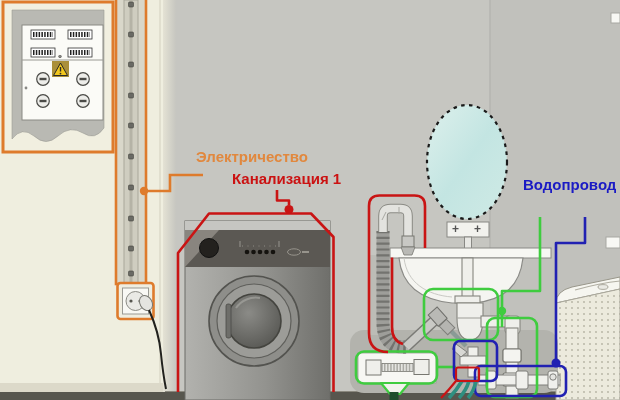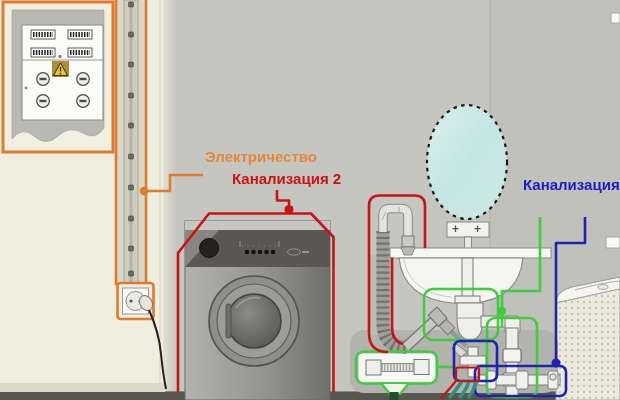--- a/index.html
+++ b/index.html
@@ -1,21 +1,21 @@
 <!DOCTYPE html>
 <html><head>
 <meta charset="utf-8">
 <style>
   html,body{margin:0;padding:0;background:#888;}
   #stage{position:relative;width:620px;height:400px;overflow:hidden;
          background:#C6C6C1;font-family:"Liberation Sans",sans-serif;}
   #scene{position:absolute;left:0;top:0;}
   .lbl{position:absolute;font-weight:bold;font-size:15px;line-height:18px;
        white-space:nowrap;letter-spacing:0px;}
-  #lbl-electricity{left:205px;top:148px;color:#E1883E;}
+  #lbl-electricity{left:196px;top:148px;color:#E1883E;}
   #lbl-sewage1{left:232px;top:170px;color:#CB1212;}
   #lbl-water{left:523px;top:176px;color:#1B1BC4;}
   #lbl-sewage2{left:507px;top:195px;color:#3ED03E;}
   .plus{position:absolute;font-weight:bold;font-size:12px;color:#555;line-height:12px;}
   #plus-left{left:452px;top:223px;}
   #plus-right{left:474px;top:223px;}
 </style>
 </head>
 <body>
 
@@ -268,19 +268,19 @@
     <path d="M369,333 Q369,352 388,352"></path>
     <rect x="456" y="367.5" width="23" height="13.5" rx="2" stroke-width="2.2"></rect>
     <path d="M456,381 Q448,391 441,398" stroke-width="2.2"></path>
     <path d="M277,190 V200.5 H289 V205"></path>
     <circle cx="289" cy="209.5" r="4.5" fill="#C91414" stroke="none"></circle>
   </g>
 
 </svg>
 
 <div class="lbl" id="lbl-electricity">Электричество</div>
-<div class="lbl" id="lbl-sewage1">Канализация 2</div>
-<div class="lbl" id="lbl-water">Канализация</div>
+<div class="lbl" id="lbl-sewage1">Канализация 1</div>
+<div class="lbl" id="lbl-water">Водопровод</div>
 
 <span class="plus" id="plus-left">+</span>
 <span class="plus" id="plus-right">+</span>
 
 </div>
 
 </body></html>

